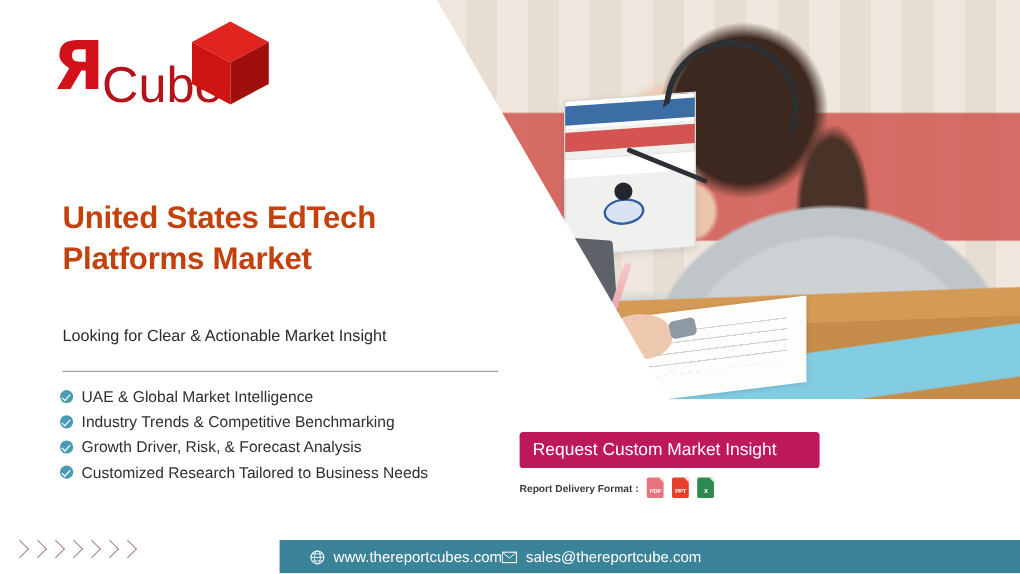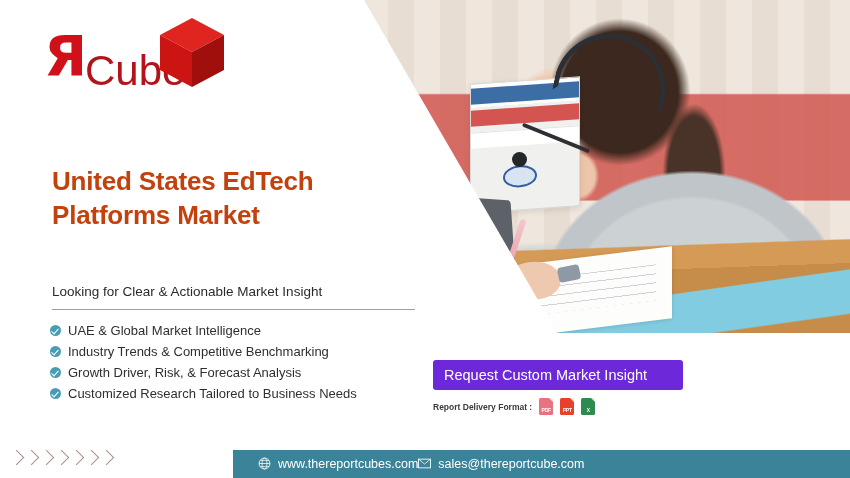--- a/index.html
+++ b/index.html
@@ -140,21 +140,21 @@
   }
   .cube { position: absolute; left: 118px; top: 2px; width: 68px; height: 74px; }
 
   
   .title {
     position: absolute; left: 52px; top: 164px; width: 330px;
     font-size: 26px; font-weight: 700; line-height: 1.32;
     color: #c2410c; letter-spacing: -.2px;
   }
   .subtitle {
-    position: absolute; left: 52px; top: 284px; width: 370px;
+    position: absolute; left: 52px; top: 272px; width: 370px;
     font-size: 13.5px; color: #2b2b2b; font-weight: 400;
   }
   .divider {
     position: absolute; left: 52px; top: 309px; width: 363px; height: 1px;
     background: #9aa0a6;
   }
   .bullets { position: absolute; left: 50px; top: 322px; width: 330px; }
   .bullet { display: flex; align-items: center; height: 17px; margin-bottom: 4px; }
   .check {
     width: 11px; height: 11px; border-radius: 50%; background: #4a9cb5;
@@ -163,21 +163,21 @@
   .check::after {
     content: ""; position: absolute; left: 3.4px; top: 1.6px;
     width: 3px; height: 6px; border: solid #ffffff;
     border-width: 0 1.6px 1.6px 0; transform: rotate(42deg);
   }
   .bullet-text { font-size: 13px; color: #2f2f2f; white-space: nowrap; }
 
   
   .cta {
     position: absolute; left: 433px; top: 360px; width: 250px; height: 30px;
-    background: #6d28d9; color: #ffffff; border: none; border-radius: 3px;
+    background: #be185d; color: #ffffff; border: none; border-radius: 3px;
     font-size: 14.5px; font-family: "Liberation Sans", sans-serif;
     text-align: left; padding-left: 11px; cursor: pointer;
   }
   .format-row {
     position: absolute; left: 433px; top: 398px;
     display: flex; align-items: center; gap: 7px; justify-content: space-between;
   }
   .format-label { font-size: 8.5px; font-weight: 700; color: #3b3b3b; }
   .fi { width: 14px; height: 17px; position: relative; border-radius: 1.5px; }
   .fi::after {
@@ -205,21 +205,21 @@
   .chev::before {
     content: ""; position: absolute; left: 1px; top: 4px;
     width: 10px; height: 10px;
     border: 1.6px solid #b08b87; border-left: none; border-bottom: none;
     transform: rotate(45deg);
   }
   .footer-bar {
     position: absolute; left: 233px; top: 450px; width: 617px; height: 28px;
     background: #3b8399; display: flex; align-items: center;
   }
-  .foot-item { display: flex; align-items: flex-start; gap: 7px; color: #ffffff; font-size: 12.5px; }
+  .foot-item { display: flex; align-items: flex-end; gap: 7px; color: #ffffff; font-size: 12.5px; }
   .foot-web { margin-left: 25px; }
   .foot-mail { }
   .globe-icon, .mail-icon { width: 13px; height: 13px; flex: 0 0 13px; }
 </style>
 </head>
 <body>
 
 <div id="banner">
 
   <div class="photo-panel">

